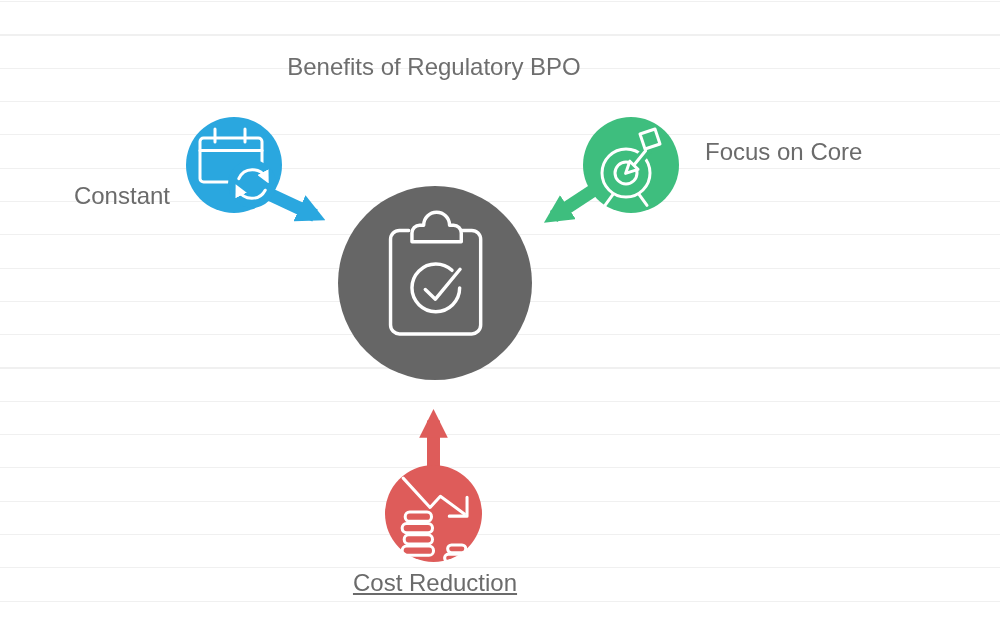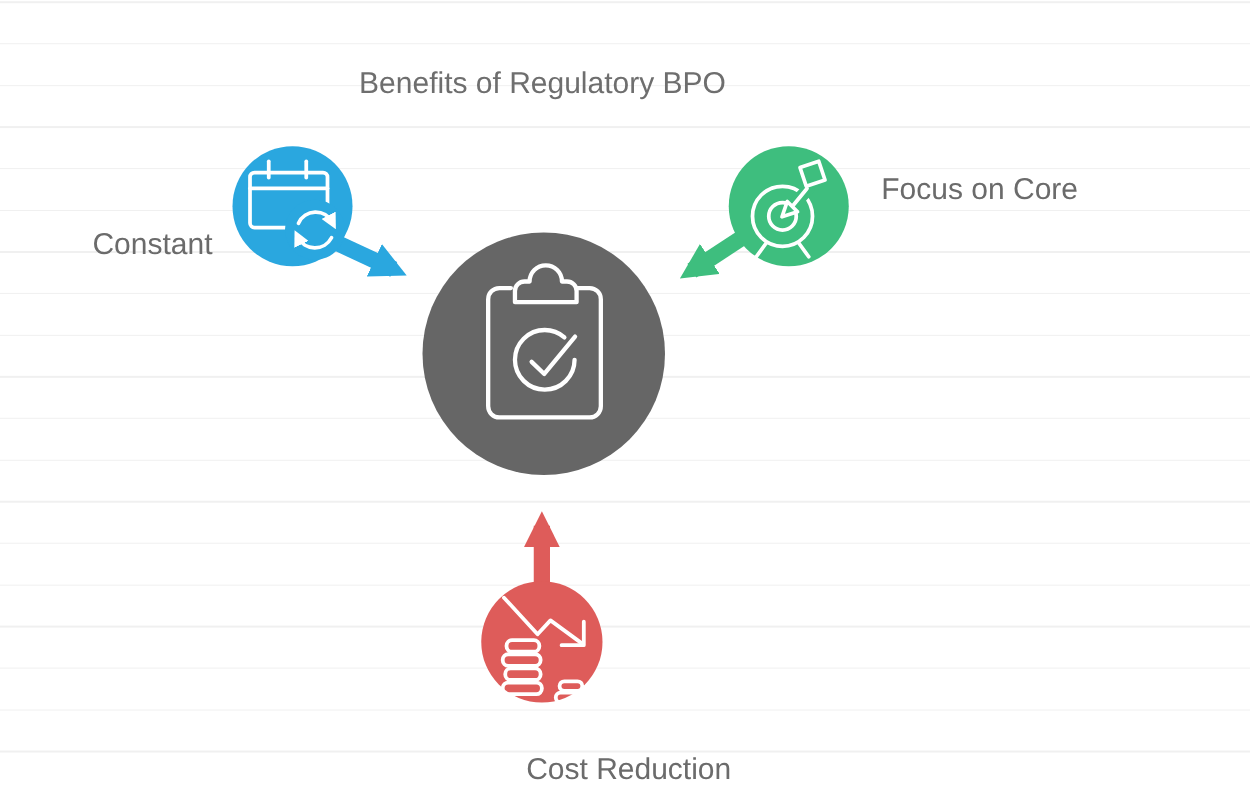--- a/index.html
+++ b/index.html
@@ -23,21 +23,21 @@
   .node-center{left:338px;top:186px;width:194px;height:194px;}
   .node-blue{left:186px;top:117px;width:96px;height:96px;}
   .node-green{left:583px;top:117px;width:96px;height:96px;}
   .node-red{left:385px;top:465px;width:97px;height:97px;}
   .label{
     position:absolute;font-size:24px;line-height:31px;
     color:var(--label-text,#6b6b6b);white-space:nowrap;
   }
   .label-constant{right:830px;top:136px;text-align:center;margin-top:44px;}
   .label-focus{left:705px;top:136px;text-align:right;}
-  .label-cost{left:285px;top:600px;width:300px;text-align:right;}
+  .label-cost{left:285px;top:567px;width:300px;text-align:center;text-decoration:underline;}
 </style>
 </head>
 <body>
 
 <div class="canvas">
 
   <div class="title">Benefits of Regulatory BPO</div>
 
   <svg class="arrows" width="1000" height="637" viewBox="0 0 1000 637">
     <defs>

